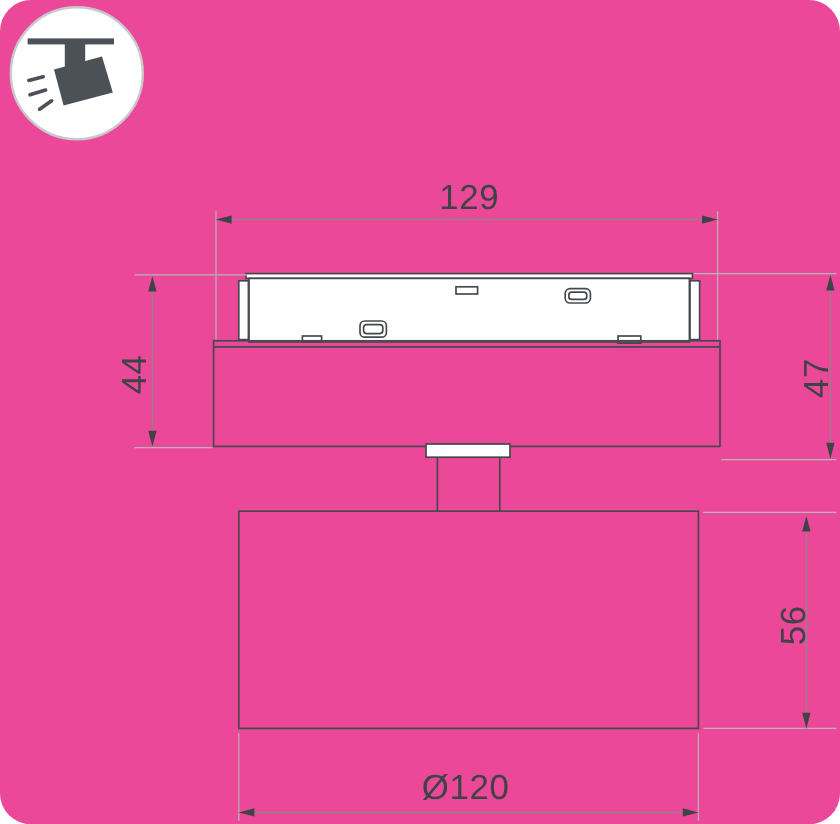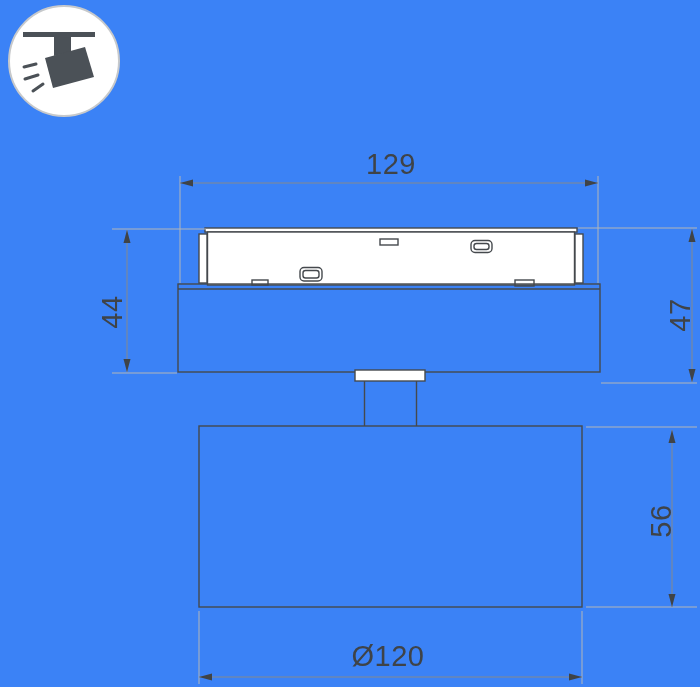--- a/index.html
+++ b/index.html
@@ -1,17 +1,17 @@
 <!DOCTYPE html>
 <html><head>
 <meta charset="utf-8">
 <style>
   html,body{margin:0;padding:0;background:#ffffff;}
-  .stage{position:relative;width:700px;height:687px;background:#3b82f6;overflow:hidden;
-         font-family:"Liberation Sans", sans-serif;}
+  .stage{position:relative;width:700px;height:687px;background:#ec4899;overflow:hidden;
+         font-family:"Liberation Sans", sans-serif;border-radius:26px;}
   svg{display:block;}
   .obj{stroke:#45494d;stroke-width:1.4;fill:none;}
   .objfill{stroke:#45494d;stroke-width:1.4;fill:#ffffff;}
   .ext{stroke:#b4b6b8;stroke-width:1;fill:none;}
   .dim{stroke:#86898c;stroke-width:1;fill:none;}
   .arrow{fill:#3f4347;stroke:none;}
   .dimtext{fill:#3f4347;font-size:29px;letter-spacing:0.5px;}
   .icon-glyph{fill:#4b5157;stroke:none;}
   .icon-ray{stroke:#4b5157;stroke-width:3;stroke-linecap:round;fill:none;}
 </style>

